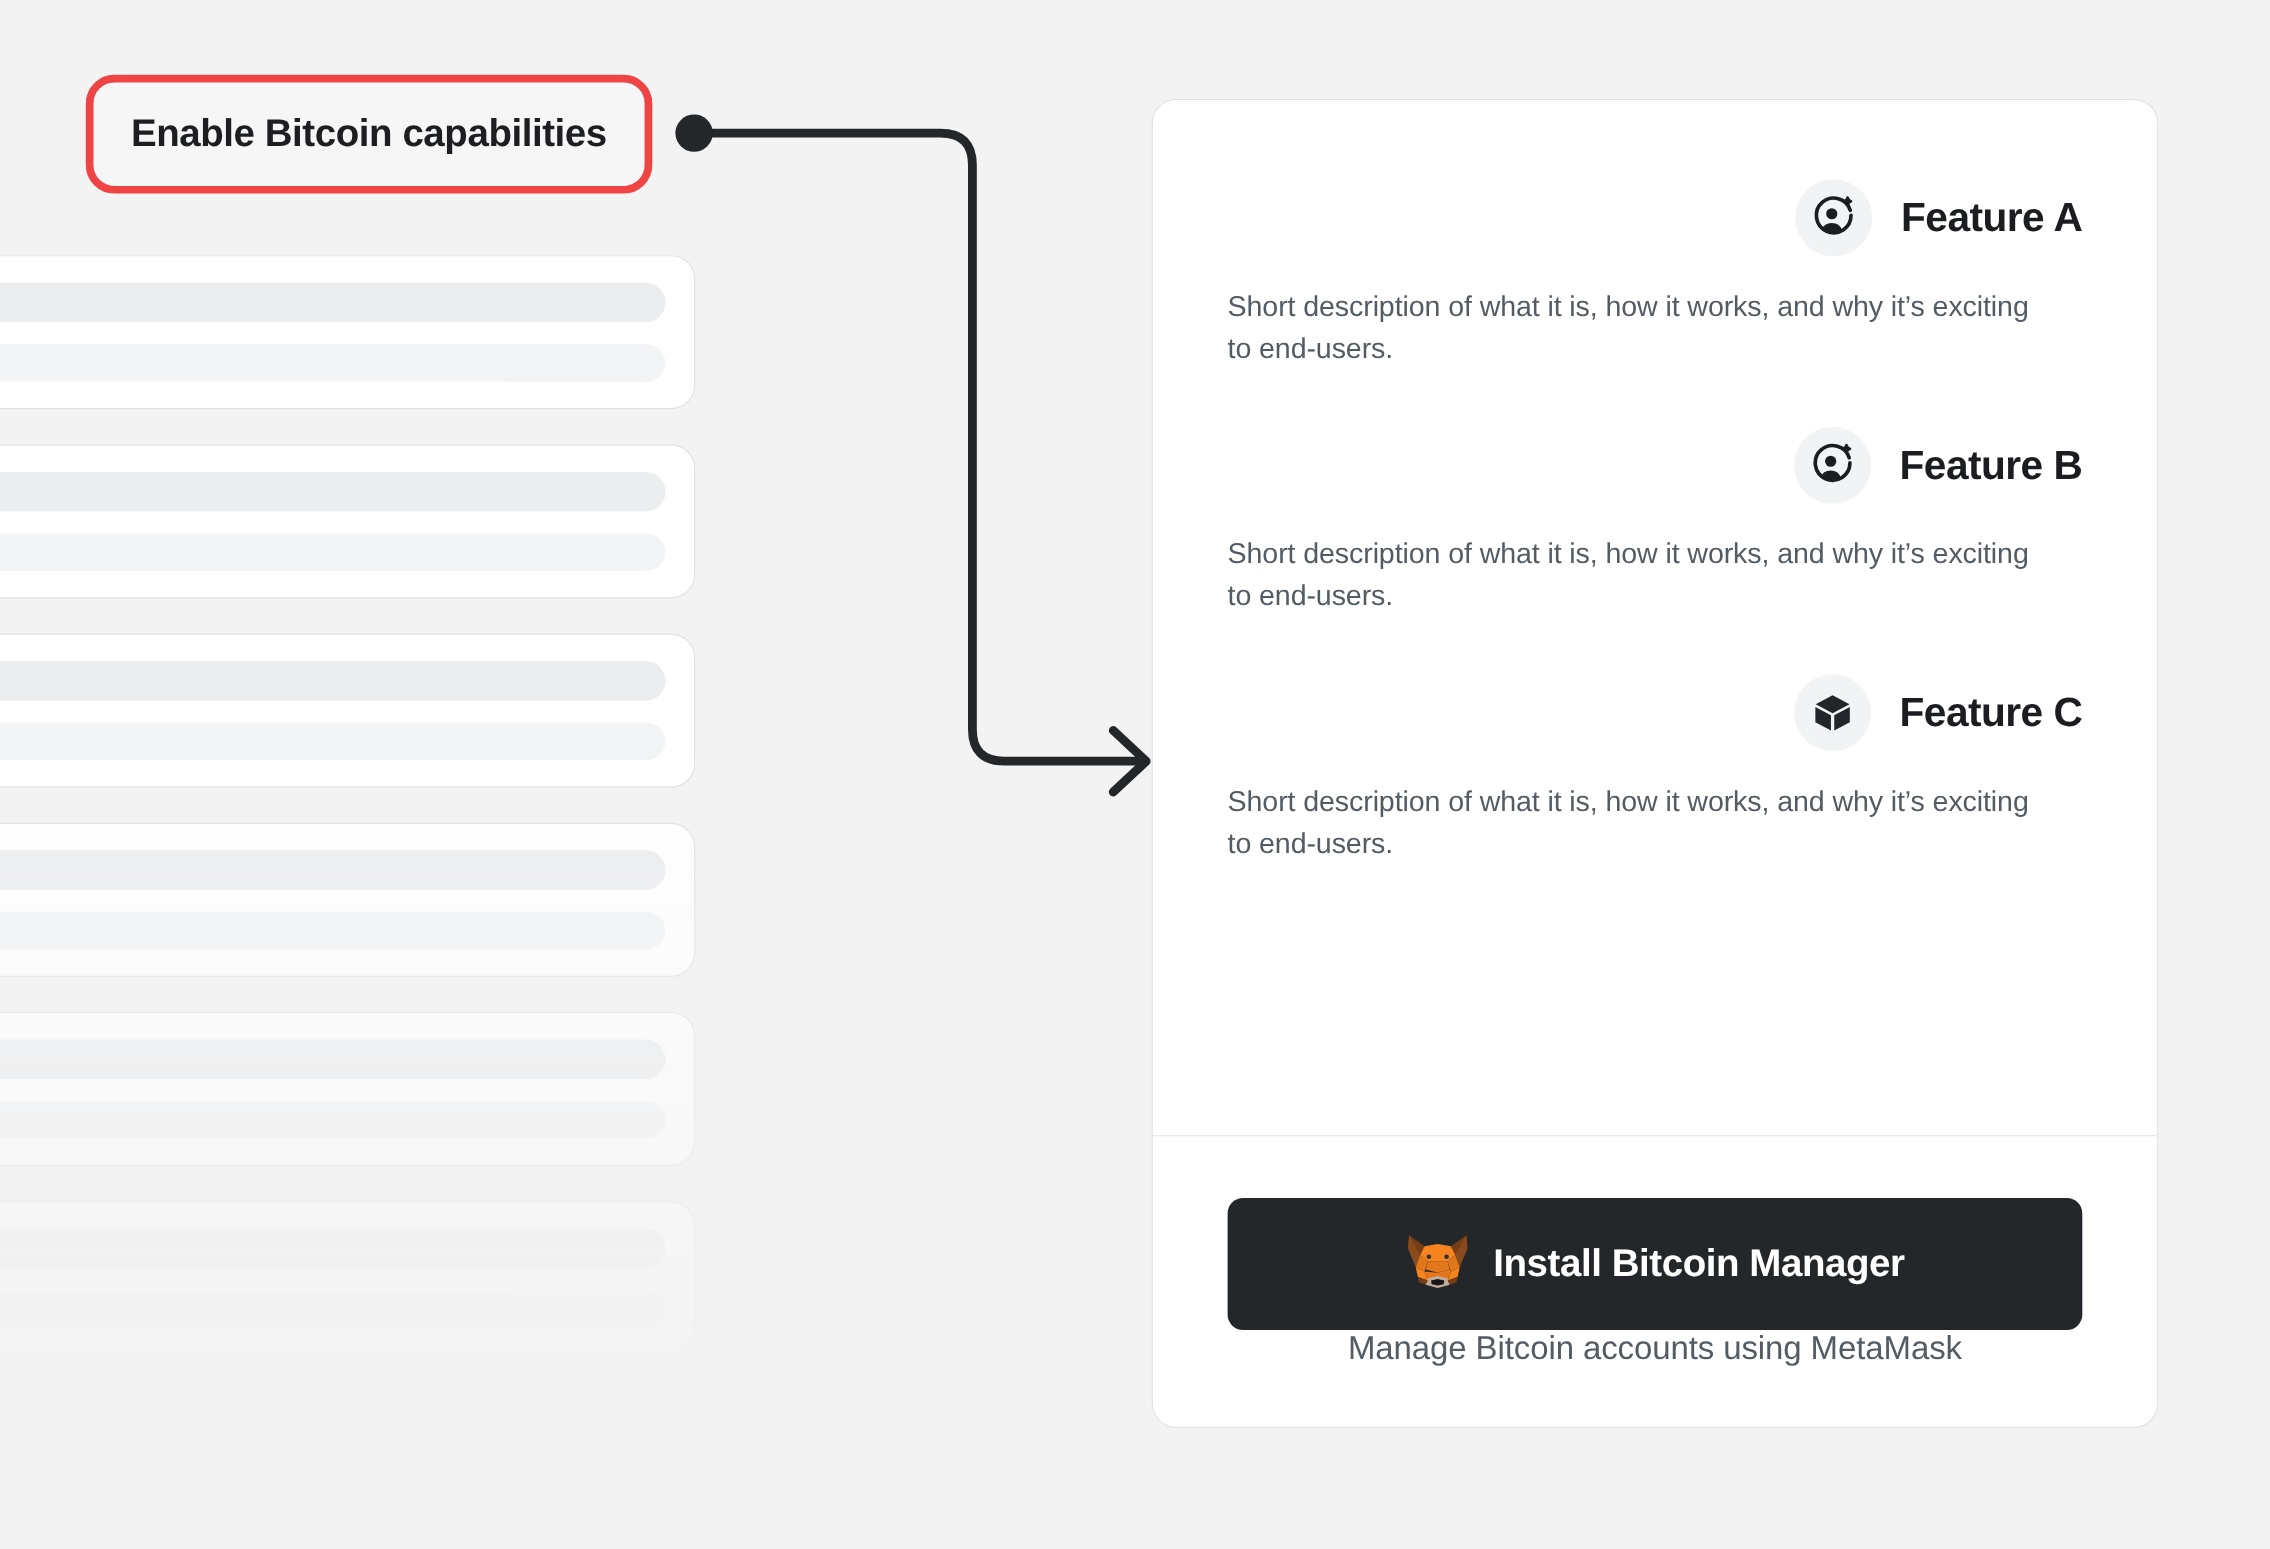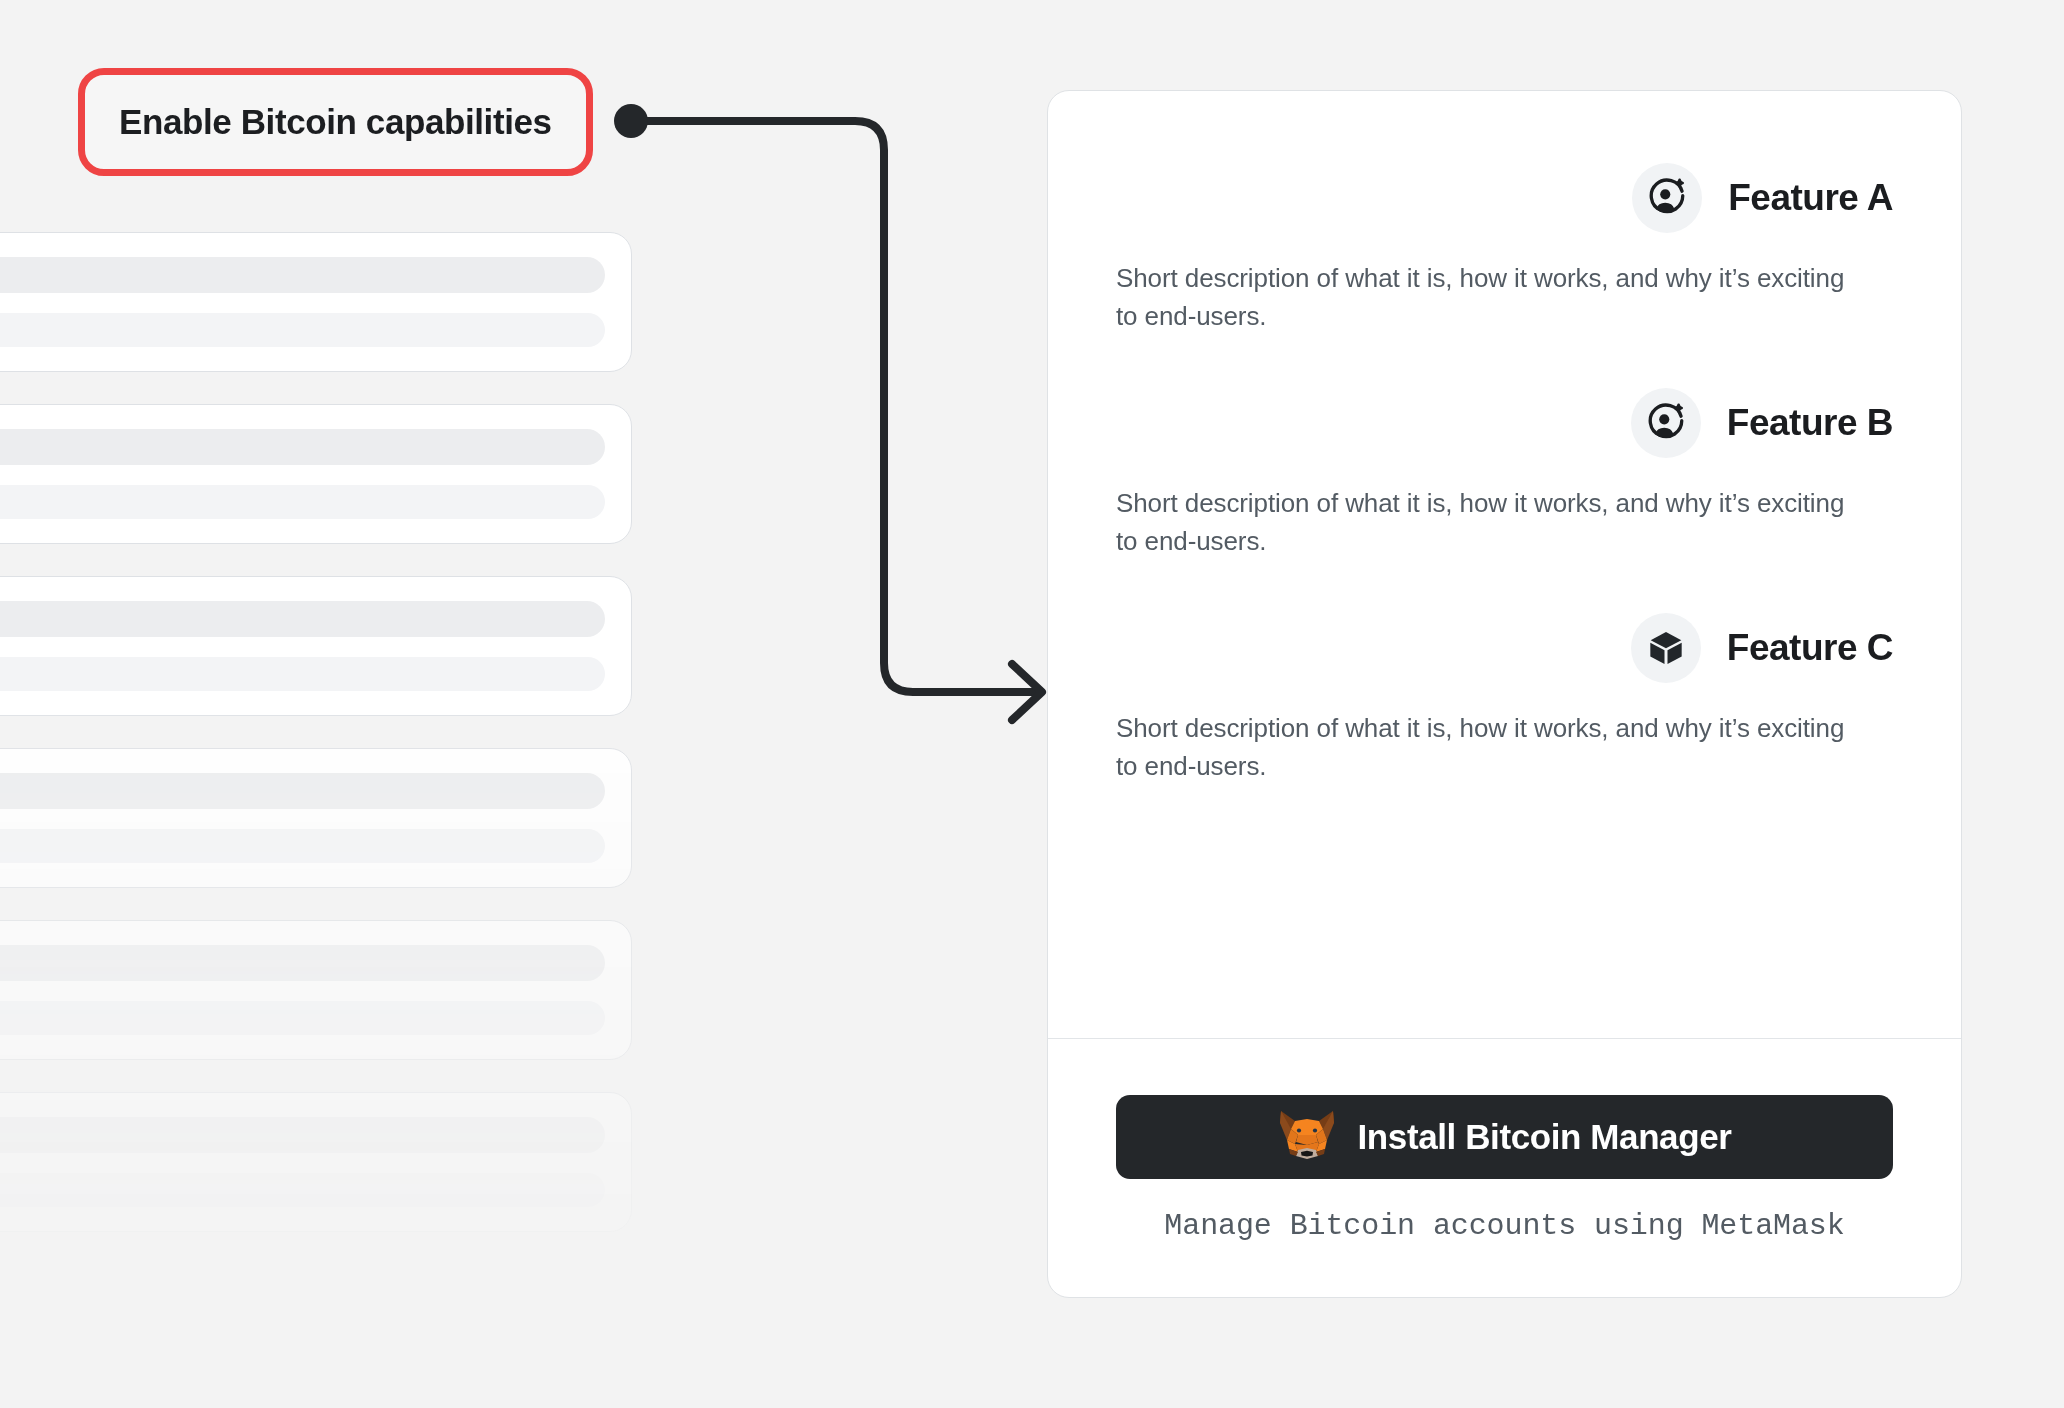--- a/index.html
+++ b/index.html
@@ -154,21 +154,21 @@
     margin-top: 48px;
   }
 
   #card-footer {
     padding: 56px 68px 54px 68px;
     flex: none;
   }
 
   #install-button {
     width: 100%;
-    height: 84px;
+    height: 120px;
     background: #24272A;
     border: none;
     border-radius: 14px;
     display: flex;
     align-items: center;
     justify-content: center;
     gap: 22px;
     cursor: pointer;
     font-family: "Liberation Sans", sans-serif;
   }
@@ -177,26 +177,24 @@
     font-size: 35px;
     font-weight: 700;
     color: #FFFFFF;
     letter-spacing: -0.4px;
     white-space: nowrap;
   }
 
   #metamask-fox { display: block; flex: none; }
 
   #footer-caption {
-    margin-top: 30px;
     text-align: center;
     font-size: 30px;
     color: #535B63;
     letter-spacing: -0.1px;
-    font-family: Liberation Mono, monospace;
   }
 </style>
 </head>
 <body>
 
 <div id="skeleton-stack">
   <div class="skeleton-card">
     <div class="skeleton-bar primary"></div>
     <div class="skeleton-bar secondary"></div>
   </div>

